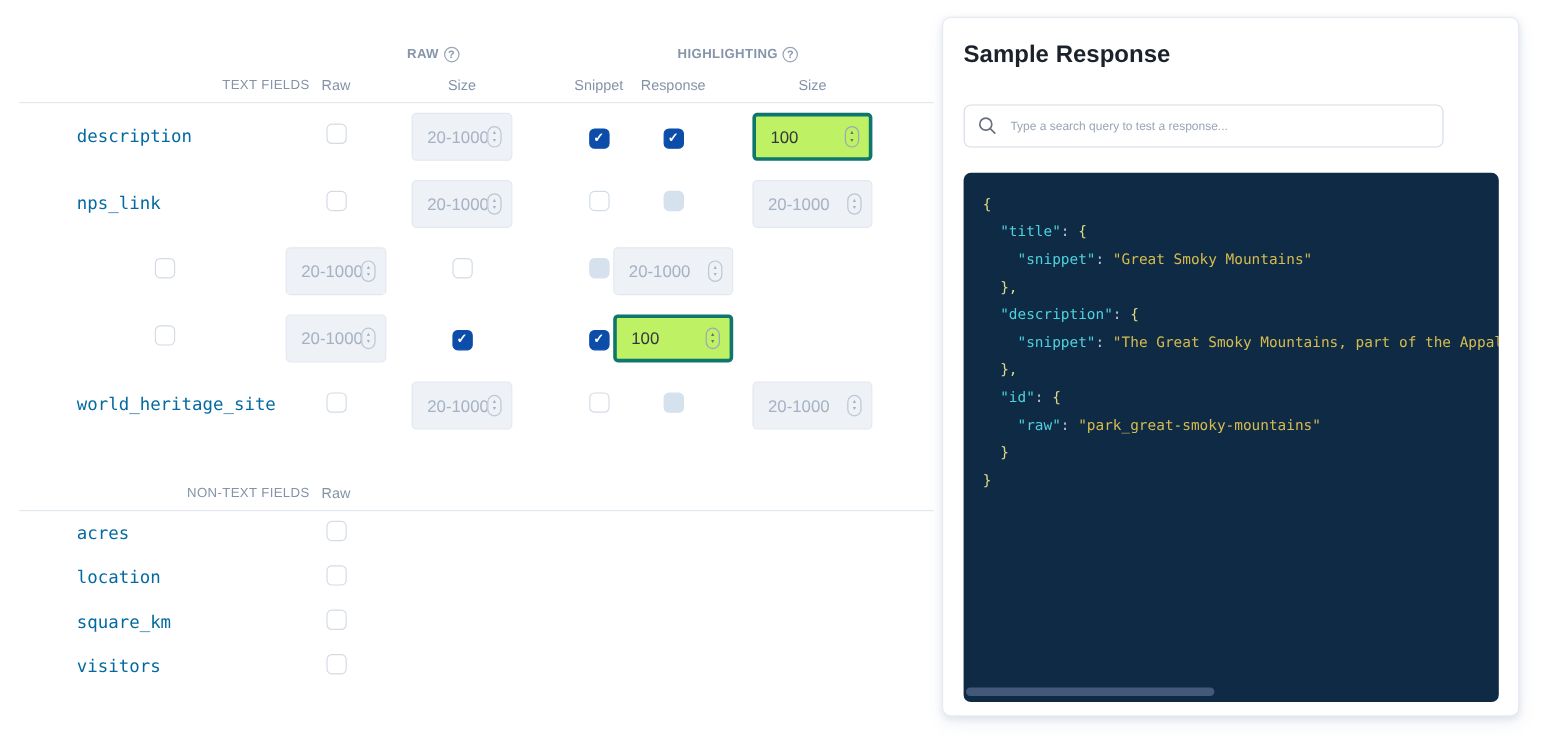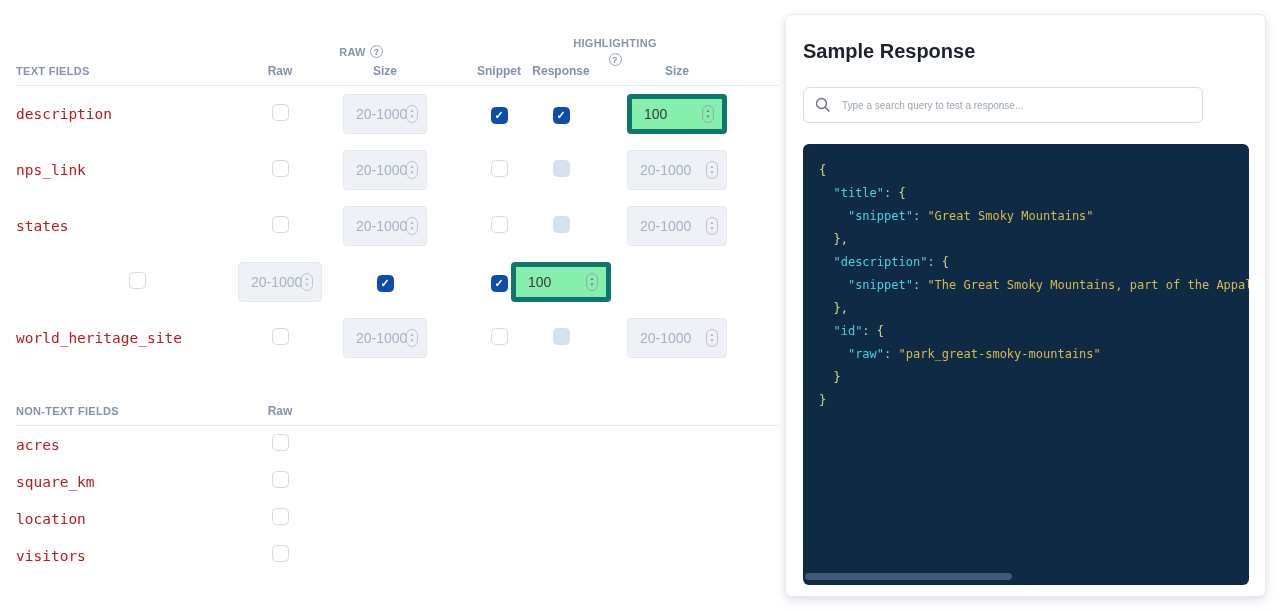--- a/index.html
+++ b/index.html
@@ -6,64 +6,64 @@
   html,body { width:1284px; height:613px; background:#ffffff;
     font-family:"Liberation Sans", sans-serif; overflow:hidden; }
 
   
   .left-panel { position:absolute; left:16px; top:12px; width:762px; }
   .grid { display:grid; grid-template-columns:242px 44px 166px 62px 62px 170px; align-items:center; }
   .group-row { margin-top:25px; height:16px; }
   .group-label { color:#8695aa; font-size:11px; font-weight:700; letter-spacing:.3px;
     display:flex; align-items:center; gap:4px; justify-self:center; }
   .group-raw { grid-column:3; transform:translateX(-24px); }
-  .group-hl { grid-column:4 / 7;flex-direction:column; }
+  .group-hl { grid-column:4 / 7; }
   .help-icon { width:13px; height:13px; border:1.2px solid #98a5b8; border-radius:50%;
     font-size:9px; font-weight:700; color:#8695aa; display:inline-flex;
     align-items:center; justify-content:center; }
   .header-row { margin-top:9px; height:17px; }
-  .hdr { color:#8493a8; font-size:12px; font-weight:700; }
+  .hdr { color:#8493a8; font-size:12px; font-weight:400;text-align:right; }
   .hdr.section { font-size:11px; letter-spacing:.3px; }
   .hdr.center { justify-self:center; }
   .divider { border:none; border-top:1px solid #e3e9f0; margin-top:6px; }
   .row { height:56px; }
   .nt-row { height:37px; }
-  .field-name { font-family:"DejaVu Sans Mono", monospace; font-size:14.5px; color:#b91c1c; }
+  .field-name { font-family:"DejaVu Sans Mono", monospace; font-size:14.5px; color:#0369a1;margin-left:48px; }
   .cell-center { justify-self:center; }
 
   .cb { width:17px; height:17px; border-radius:4.5px; display:inline-flex;
     align-items:center; justify-content:center; }
   .cb.unchecked { background:#fff; border:1px solid #d3dce6; }
   .cb.checked { background:#0b4da8; border:1px solid #0b4da8; }
   .cb.disabled { background:#d6e1ee; border:1px solid #d6e1ee; }
   .tick { color:#fff; font-size:11px; font-weight:700; line-height:1; }
 
   .numbox { width:84px; height:40px; border-radius:4px; display:inline-flex;
-    align-items:center; padding:0 8px 0 12px; background:#86efac; border:5px solid #0f766e; }
+    align-items:center; padding:0 8px 0 12px; background:#bef264; border:3px solid #0f766e; }
   .numbox.wide { width:100px; }
   .numbox.disabled { background:#eef1f6; border:1px solid #e3e8f0; }
   .numinput { border:none; outline:none; background:transparent; width:100%;
     font-family:"Liberation Sans", sans-serif; font-size:14px; color:#343741; }
   .numinput::placeholder { color:#a6b2c3; }
   .numbox.disabled .numinput { color:#0f172a; }
   .stepper { width:12px; height:18px; border:1px solid #9aa7b8; border-radius:7px;
     display:inline-flex; flex-direction:column; align-items:center; justify-content:center;
     gap:1px; flex:none; }
   .numbox.disabled .stepper { border-color:#bcc6d4; }
   .stepper i { font-style:normal; font-size:4.5px; line-height:4.5px; color:#69707d; }
   .numbox.disabled .stepper i { color:#a6b2c3; }
 
   .section-gap { margin-top:36px; }
 
   
   .card { position:absolute; left:785px; top:14px; width:481px; height:583px;
     background:#fff; border:1px solid #e7ebf1; border-radius:7px;
     box-shadow:0 2px 6px rgba(140,155,180,.22), 0 6px 14px rgba(140,155,180,.12);
     padding:20px 17px 14px 17px; }
-  .card-header { display:flex; align-items:flex-end; justify-content:space-between; height:28px; }
+  .card-header { display:flex; align-items:flex-start; justify-content:space-between; height:28px; }
   .card-title { font-size:20px; font-weight:700; color:#1c222b; }
   .badge { background:#44ddb1; color:#15202b; font-size:12.5px; font-weight:600;
     padding:5px 8px; border-radius:4px; line-height:1.2; }
   .search-wrap { position:relative; margin-top:24px; width:400px; }
   .search-input { width:100%; height:36px; border:1px solid #d6dde8; border-radius:6px;
     padding:0 12px 0 38px; font-family:"Liberation Sans", sans-serif; font-size:10px;
     color:#343741; outline:none; background:#fff; }
   .search-input::placeholder { color:#9aa5b5; }
   .search-icon { position:absolute; left:12px; top:10px; }
 
@@ -144,21 +144,20 @@
         <span class="cell-center"><span class="cb disabled"></span></span>
         <span class="cell-center"><span class="numbox wide disabled">
             <input class="numinput" disabled="" placeholder="20-1000" style="">
             <span class="stepper">
               <i>▲</i>
               <i>▼</i>
             </span>
           </span></span>
       </div>
       <div class="grid row">
-        <span class="field-name">states</span>
         <span class="cell-center"><span class="cb unchecked"></span></span>
         <span class="cell-center"><span class="numbox disabled">
             <input class="numinput" disabled="" placeholder="20-1000" style="">
             <span class="stepper">
               <i>▲</i>
               <i>▼</i>
             </span>
           </span></span>
         <span class="cell-center"><span class="cb unchecked"></span></span>
         <span class="cell-center"><span class="cb disabled"></span></span>
@@ -220,25 +219,25 @@
     <span class="hdr center">Raw</span>
   </div>
   <hr class="divider">
 
   <div id="non-text-fields-rows">
       <div class="grid nt-row">
         <span class="field-name">acres</span>
         <span class="cell-center"><span class="cb unchecked"></span></span>
       </div>
       <div class="grid nt-row">
+        <span class="field-name">location</span>
+        <span class="cell-center"><span class="cb unchecked"></span></span>
+      </div>
+      <div class="grid nt-row">
         <span class="field-name">square_km</span>
-        <span class="cell-center"><span class="cb unchecked"></span></span>
-      </div>
-      <div class="grid nt-row">
-        <span class="field-name">location</span>
         <span class="cell-center"><span class="cb unchecked"></span></span>
       </div>
       <div class="grid nt-row">
         <span class="field-name">visitors</span>
         <span class="cell-center"><span class="cb unchecked"></span></span>
       </div>
     </div>
 </div>
 
 <div class="card">

